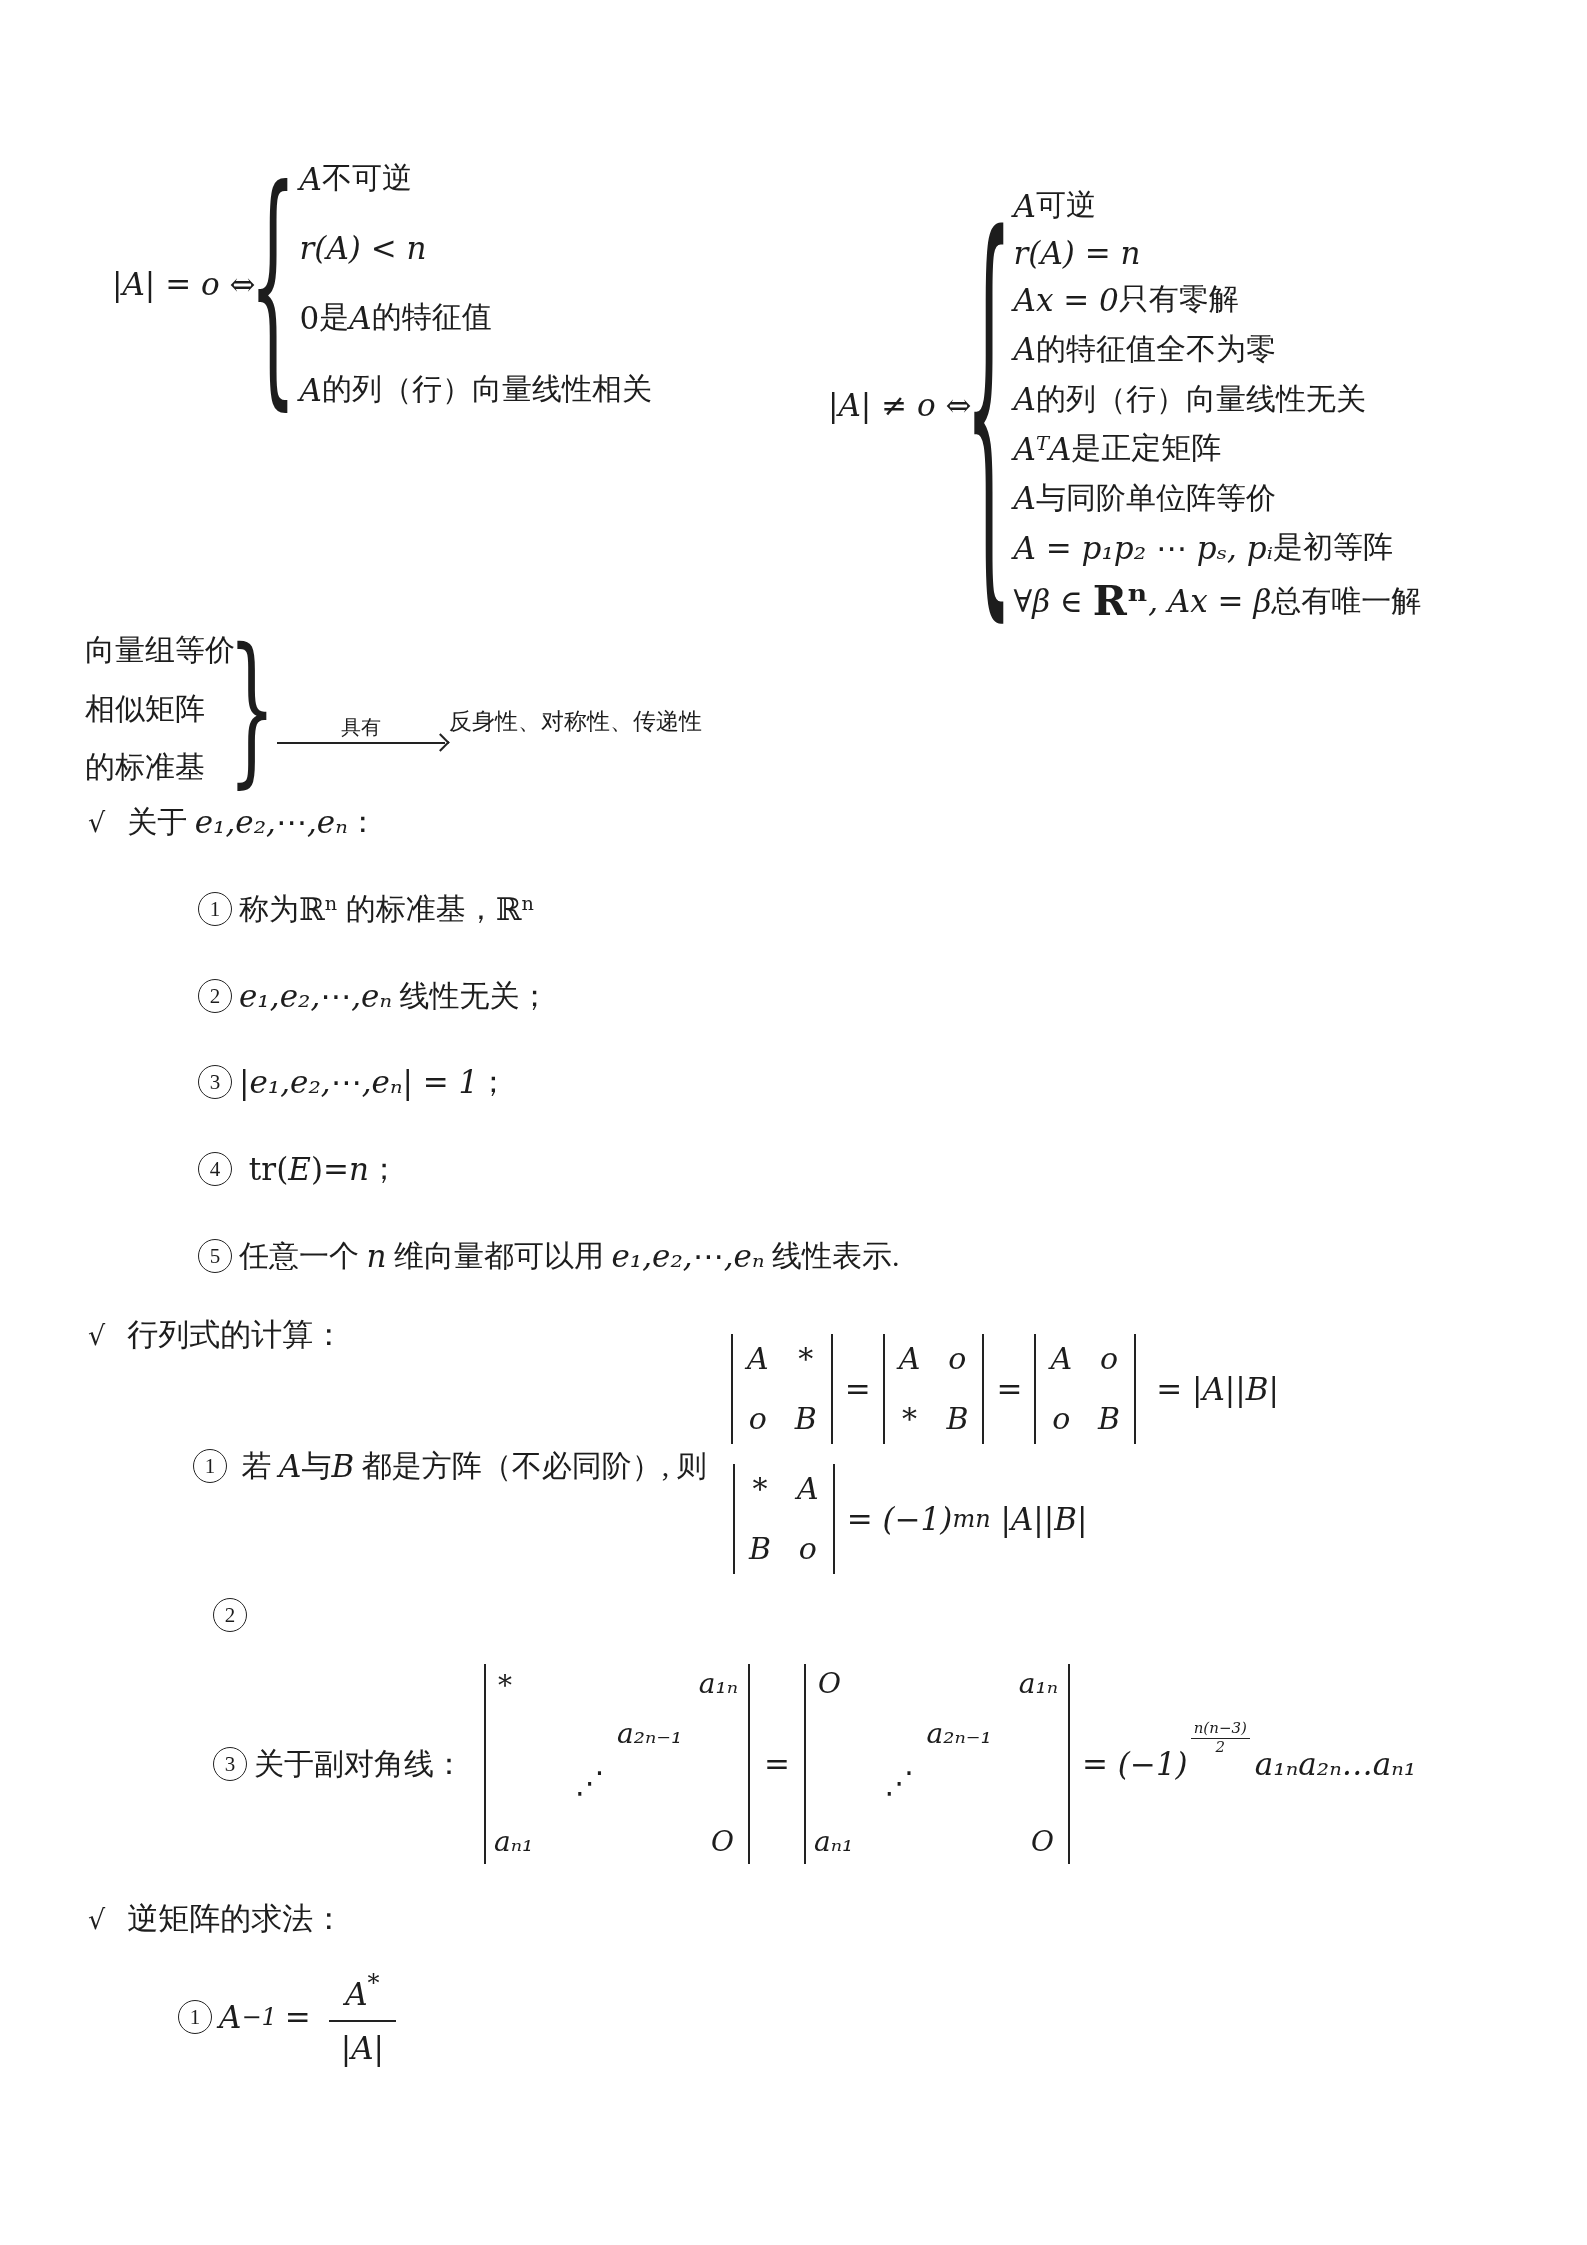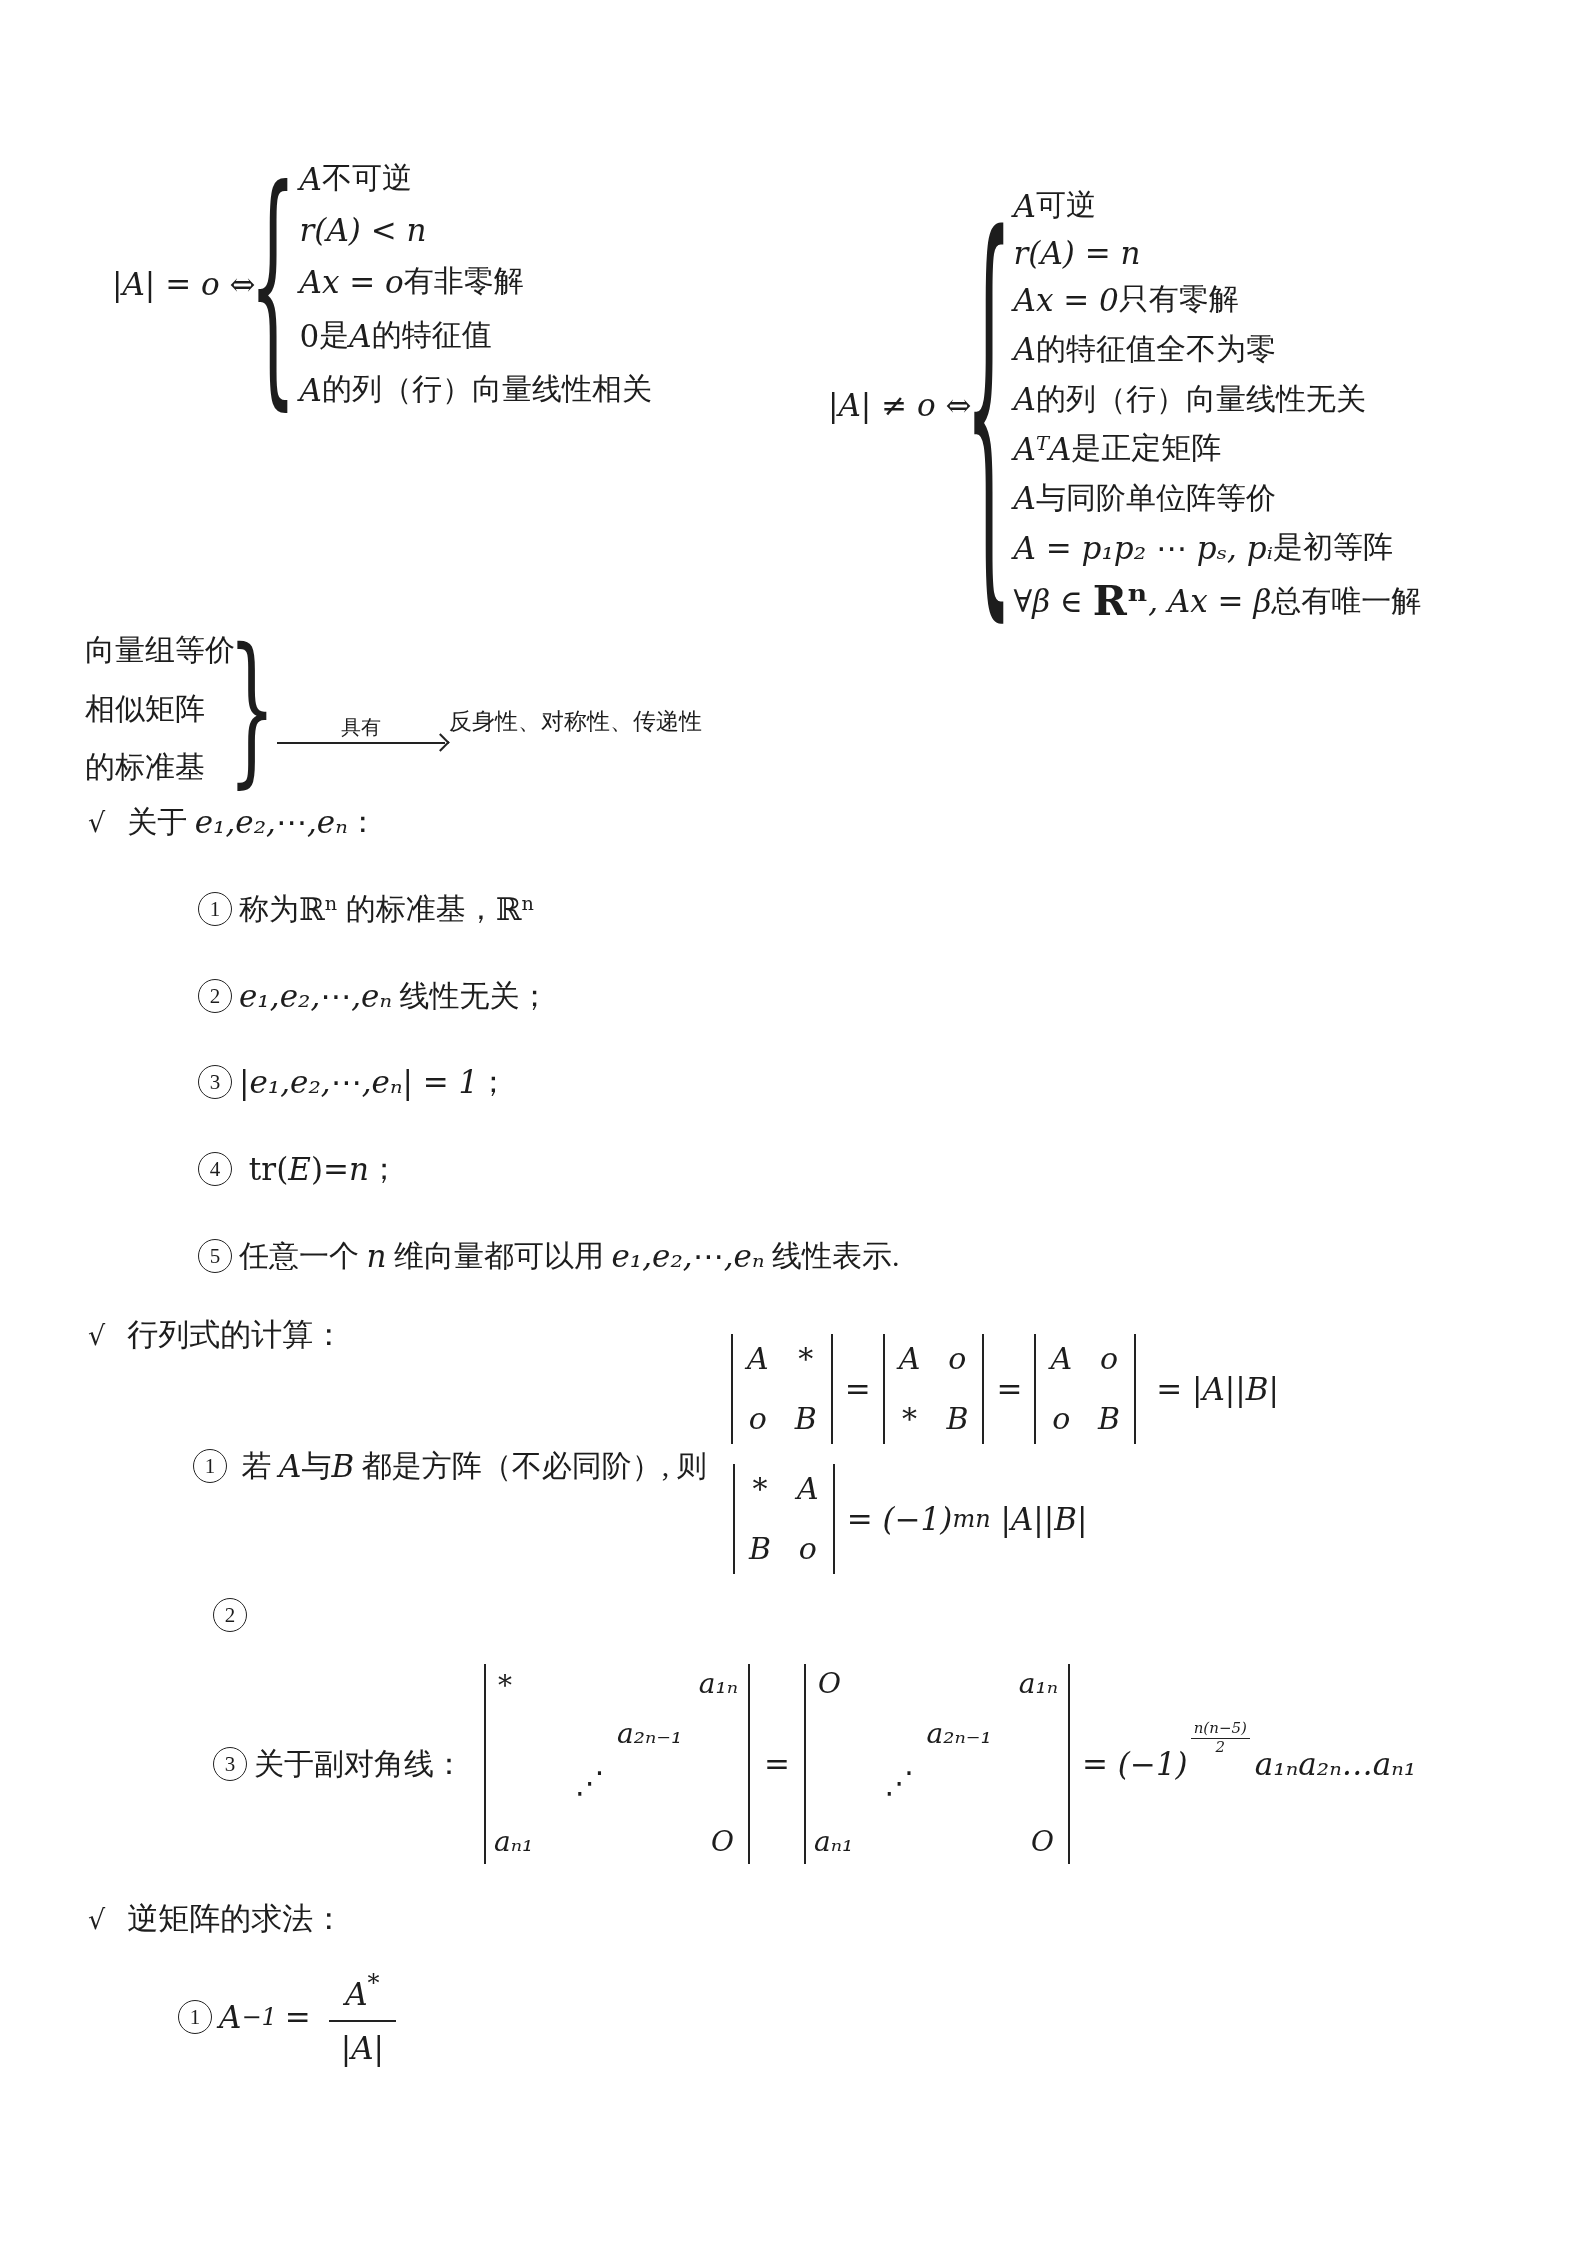--- a/index.html
+++ b/index.html
@@ -59,21 +59,20 @@
 <div class="page">
 
   <section class="abs row" style="left:112px;top:158px;height:252px;">
     <div class="line"><span class="seg-r">|</span><span class="seg-m">A</span><span class="seg-r">| = </span><span class="seg-m">o</span><span class="seg-r"> ⇔</span></div>
     <div class="bracewrap">
       <span class="brace br-zero">{</span>
     </div>
     <div class="stack" style="padding-left:10px;">
       <div class="line"><span class="seg-m">A</span><span class="seg-c">不可逆</span></div>
       <div class="line"><span class="seg-m">r(A) &lt; n</span></div>
-      <div class="line"><span class="seg-m">Ax = o</span><span class="seg-c">有非零解</span></div>
       <div class="line"><span class="seg-r">0</span><span class="seg-c">是</span><span class="seg-m">A</span><span class="seg-c">的特征值</span></div>
       <div class="line"><span class="seg-m">A</span><span class="seg-c">的列（行）向量线性相关</span></div>
     </div>
   </section>
 
   <section class="abs row" style="left:828px;top:185px;height:440px;">
     <div class="line"><span class="seg-r">|</span><span class="seg-m">A</span><span class="seg-r">| ≠ </span><span class="seg-m">o</span><span class="seg-r"> ⇔</span></div>
     <div class="bracewrap">
       <span class="brace br-nonzero">{</span>
     </div>
@@ -178,21 +177,21 @@
     <div class="detbig">
       <span class="dc" style="left:12px;top:6px;">O</span>
       <span class="dc" style="right:10px;top:6px;">a₁ₙ</span>
       <span class="dc" style="left:46%;top:28%;">a₂ₙ₋₁</span>
       <span class="ddots" style="left:30%;top:52%;">⋰</span>
       <span class="dc" style="left:8px;bottom:8px;">aₙ₁</span>
       <span class="dc" style="right:14px;bottom:8px;">O</span>
     </div>
     <span class="seg-m" style="margin-left:6px;">= (−1)</span>
       <span class="sfrac">
-        <span class="top">n(n−5)</span>
+        <span class="top">n(n−3)</span>
         <span>2</span>
       </span>
       <span class="seg-m">a₁ₙa₂ₙ…aₙ₁</span>
   </div>
 
   <section class="abs row" style="left:88px;top:1896px;height:46px;">
     <span class="check">√</span>
     <span class="hdr">逆矩阵的求法：</span>
   </section>
 

